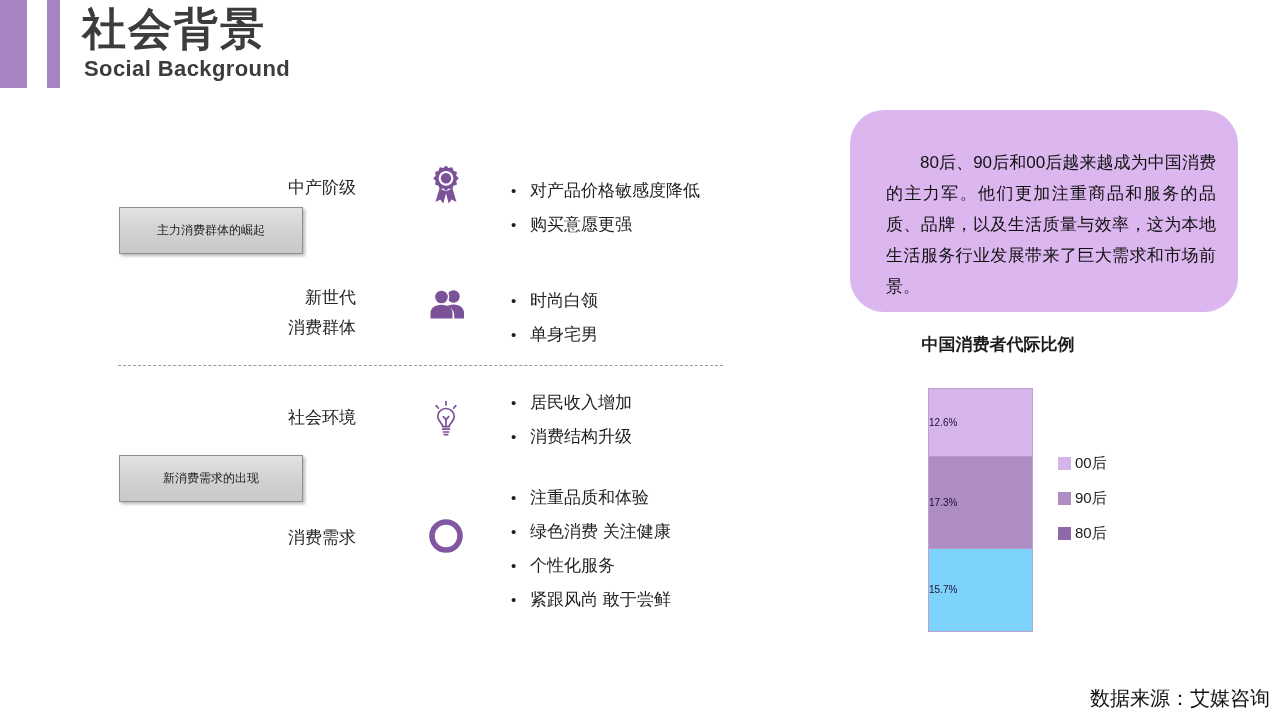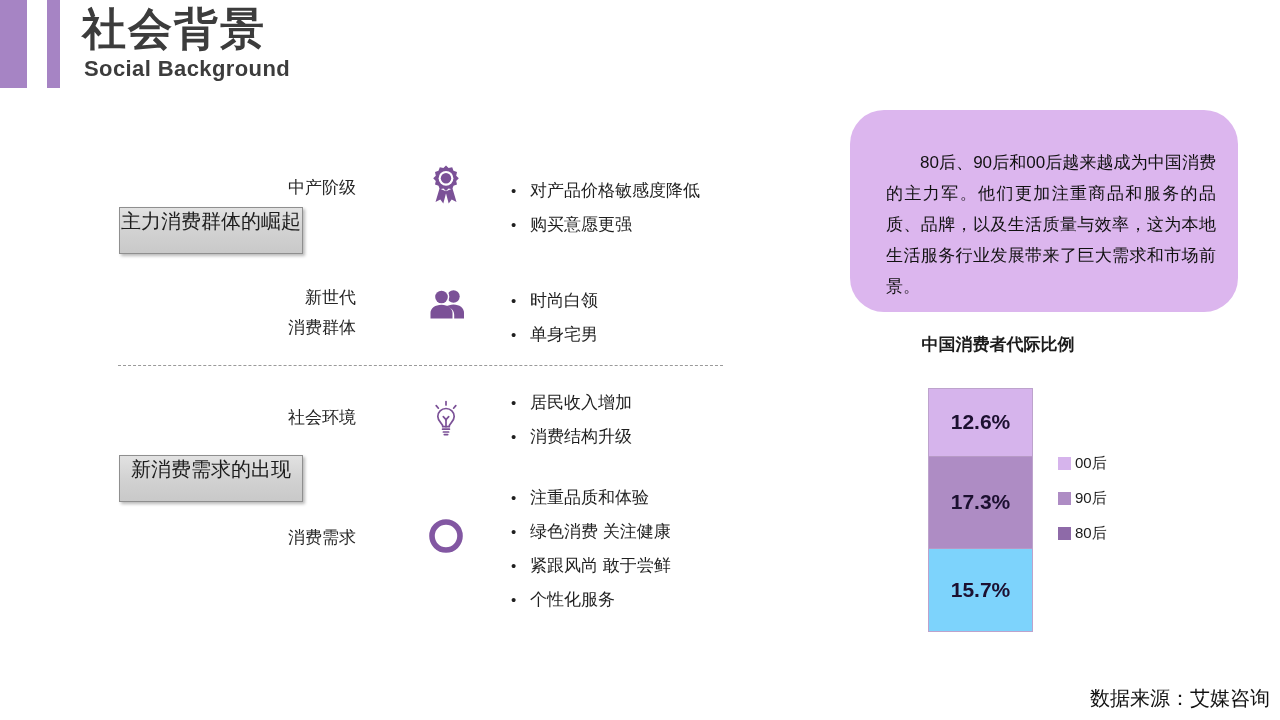--- a/index.html
+++ b/index.html
@@ -51,22 +51,23 @@
 
   
   .group-label {
     position: absolute;
     width: 184px;
     height: 47px;
     border: 1px solid #8f8f8f;
     background: linear-gradient(to bottom, #e2e2e2 0%, #d2d2d2 50%, #c9c9c9 100%);
     box-shadow: 2px 2px 3px rgba(0,0,0,0.28);
     display: flex;
+    align-items: center;
     justify-content: center;
-    font-size: 20px;
+    font-size: 12px;
     color: #1d1d1d;
     box-sizing: border-box;
   }
   #group-label-0 { left: 119px; top: 207px; }
   #group-label-1 { left: 119px; top: 455px; }
 
   .row-title {
     position: absolute;
     font-size: 17px;
     color: #262626;
@@ -159,25 +160,24 @@
     width: 105px;
     height: 244px;
     border: 1px solid #bda3cc;
     box-sizing: border-box;
     display: flex;
     flex-direction: column;
   }
   .bar-segment {
     display: flex;
     align-items: center;
-    justify-content: center;
-    font-size: 21px;
+    justify-content: flex-start;
+    font-size: 10px;
     color: #1c1030;
     box-sizing: border-box;
-    font-weight: bold;
   }
   .bar-segment + .bar-segment {
     border-top: 1px solid #b79ac6;
   }
 
   #chart-legend {
     position: absolute;
     left: 254px;
     top: 74px;
     display: flex;
@@ -289,22 +289,22 @@
 
 <div class="row-title" style="left:266px; top:523px; width:90px;">消费需求</div>
 <div class="row-icon" style="left:424px; top:514px;">
   <svg viewBox="0 0 44 44" width="44" height="44" aria-hidden="true">
     <circle cx="22" cy="22" r="14" fill="none" stroke="#8257a2" stroke-width="5.6"></circle>
   </svg>
 </div>
 <ul class="bullet-list" style="top:473px;">
   <li>注重品质和体验</li>
   <li>绿色消费 关注健康</li>
+  <li>个性化服务</li>
   <li>紧跟风尚 敢于尝鲜</li>
-  <li>个性化服务</li>
 </ul>
 
 <div id="callout-box" style="background: rgb(220, 182, 238);">
   <p id="callout-text">80后、90后和00后越来越成为中国消费的主力军。他们更加注重商品和服务的品质、品牌，以及生活质量与效率，这为本地生活服务行业发展带来了巨大需求和市场前景。</p>
 </div>
 
 <div id="chart-title">中国消费者代际比例</div>
 
 <div id="chart-area">
   <div id="stacked-bar">

